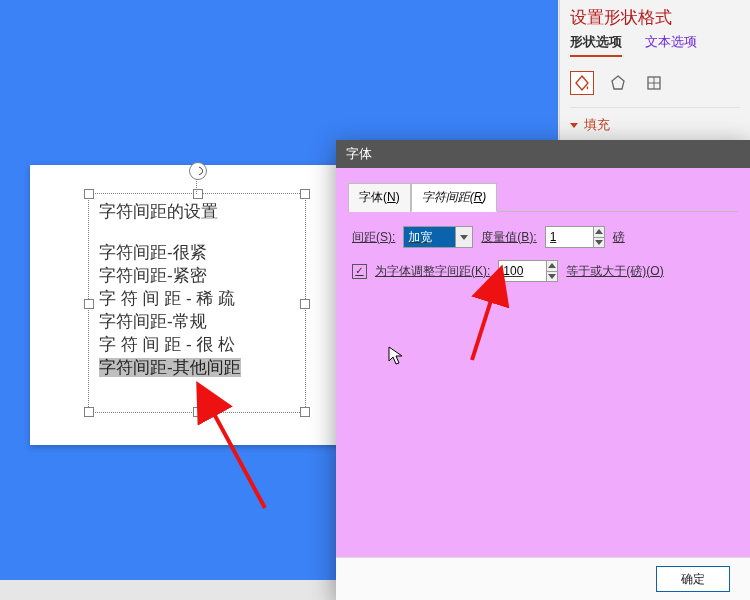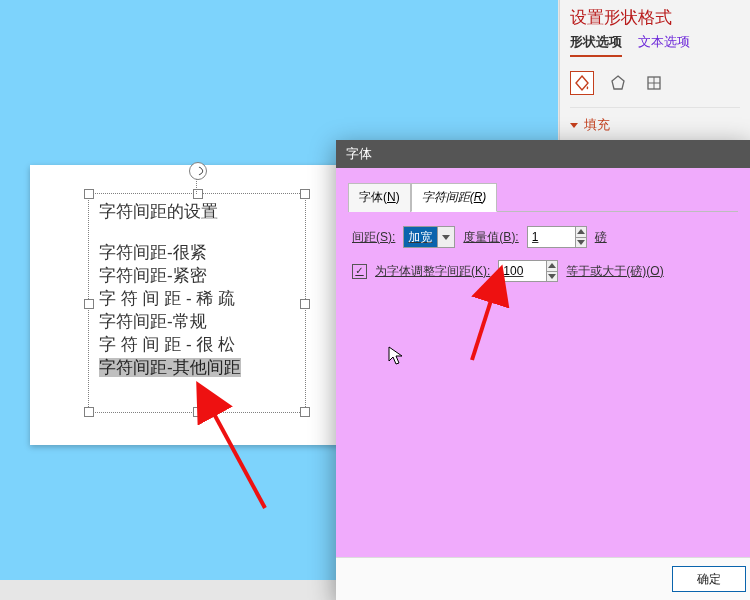--- a/index.html
+++ b/index.html
@@ -18,21 +18,21 @@
     height: 600px;
   }
 
   
   .slide-layer {
     position: absolute;
     left: 0;
     top: 0;
     width: 558px;
     height: 580px;
-    background: #7dd3fc;
+    background: #3b82f6;
   }
   .slide {
     position: absolute;
     left: 30px;
     top: 165px;
     width: 310px;
     height: 280px;
     background: #ffffff;
     box-shadow: 0 2px 6px rgba(0,0,0,0.25);
   }
@@ -123,21 +123,21 @@
   }
   .fp-title {
     font-size: 17px;
     color: #b91c1c;
     padding: 6px 10px 4px 10px;
     font-weight: 400;
   }
   .fp-tabs {
     padding: 0 10px;
     display: flex;
-    gap: 16px;
+    gap: 23px;
     font-size: 13px;
   }
   .fp-tab { font-weight: 700; color: #444; padding-bottom: 4px; }
   .fp-tab.inactive { font-weight: 400; color: #6d28d9; }
   .fp-tab.active { border-bottom: 2px solid #c43f1d; color:#333; }
   .fp-icons {
     display: flex;
     gap: 12px;
     padding: 14px 10px 8px 10px;
   }
@@ -228,21 +228,21 @@
   }
   .combo, .spinner {
     display: flex;
     align-items: stretch;
     border: 1px solid #9a9a9a;
     height: 22px;
     background: #fff;
     box-sizing: border-box;
   }
   .combo {
-    width: 52px;
+    width: 70px;
   }
   .combo .val {
     flex: 1;
     background: #0a64ad;
     color: #fff;
     display: flex;
     align-items: center;
     padding: 0 4px;
     font-size: 12px;
   }
@@ -296,21 +296,21 @@
   .dlg-footer {
     position: absolute;
     left: 0;
     right: 0;
     bottom: 0;
     height: 42px;
     border-top: 1px solid #dcdcdc;
     display: flex;
     align-items: center;
     justify-content: flex-end;
-    padding: 0 4px;
+    padding: 0 20px;
     background: #fafafa;
   }
   .btn {
     min-width: 72px;
     height: 24px;
     border: 1px solid #0a64ad;
     background: #fff;
     color: #222;
     font-size: 12px;
     display: flex;

